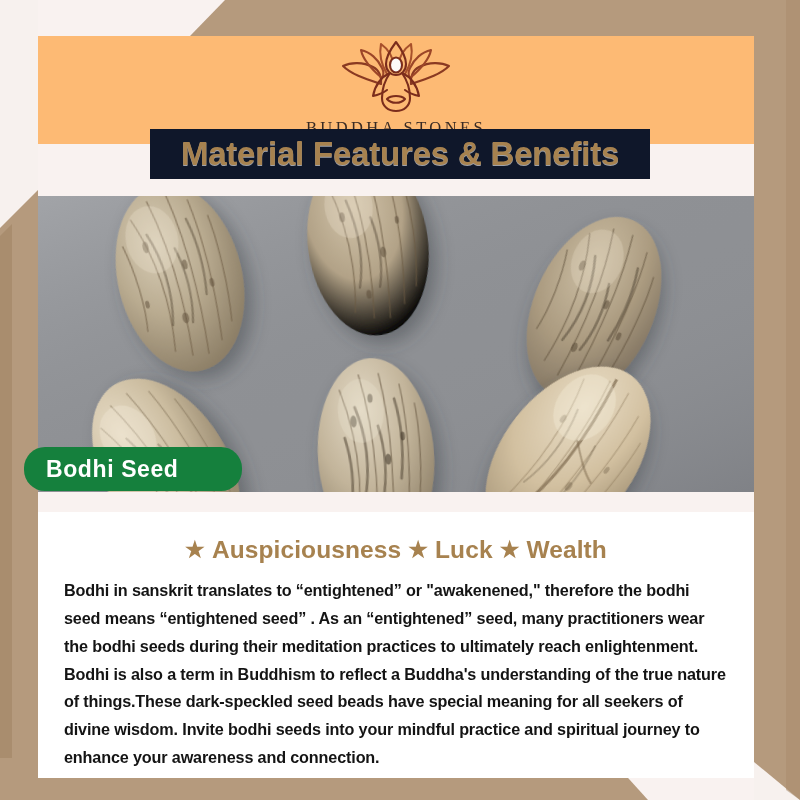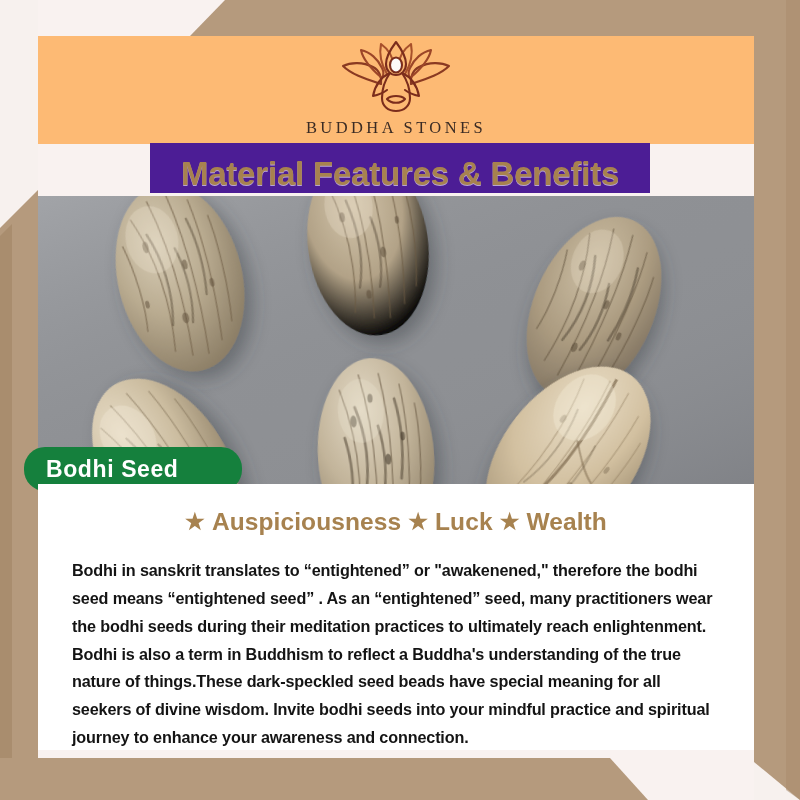--- a/index.html
+++ b/index.html
@@ -58,23 +58,23 @@
   .logo-mark{width:118px;height:78px;display:block;margin-top:2px;}
   .brand-name{
     margin-top:2px;
     font-family:"Liberation Serif", serif;
     font-size:16.5px;letter-spacing:3.4px;color:#3a2b24;font-weight:400;
     white-space:nowrap;
   }
 
   
   .title-band{
-    position:absolute;left:150px;top:143px;width:500px;height:50px;
-    background:#4c1d95;
-    display:flex;align-items:flex-end;justify-content:center;
+    position:absolute;left:150px;top:129px;width:500px;height:50px;
+    background:#0f172a;
+    display:flex;align-items:center;justify-content:center;
   }
   .title-text{
     font-size:33px;font-weight:bold;color:#a7824f;
     letter-spacing:-.2px;white-space:nowrap;
     font-family:"Liberation Sans", sans-serif;
     text-shadow:0 1px 0 rgba(255,255,255,.6);
   }
 
   
   .photo{
@@ -90,35 +90,35 @@
     background:#15803d;
     display:flex;align-items:center;border-radius:21px;
   }
   .seed-label span{
     color:#ffffff;font-size:23px;font-weight:bold;letter-spacing:.6px;
     padding-left:22px;white-space:nowrap;
   }
 
   
   .content{
-    position:absolute;left:38px;top:484px;width:716px;height:266px;
+    position:absolute;left:38px;top:512px;width:716px;height:266px;
     background:#ffffff;
     padding:0;
   }
   .benefits{
     margin:0;padding:24px 0 0 0;text-align:center;
     font-size:24.5px;font-weight:bold;color:#a7824f;
     letter-spacing:.1px;white-space:nowrap;
     font-family:"Liberation Sans", sans-serif;
   }
   .benefits .star{font-size:22px;display:inline-block;vertical-align:1px;}
   .benefits .gap{display:inline-block;width:7px;}
 
   .body-text{
-    margin:8px;padding:13px 26px 0 26px;
+    margin:0;padding:13px 26px 0 26px;
     font-size:16.2px;line-height:1.72;color:#141414;
     font-weight:600;text-align:left;
     font-family:"Liberation Sans", sans-serif;
     letter-spacing:-.15px;
   }
 </style>
 </head>
 <body>
 
 <div class="poster">

